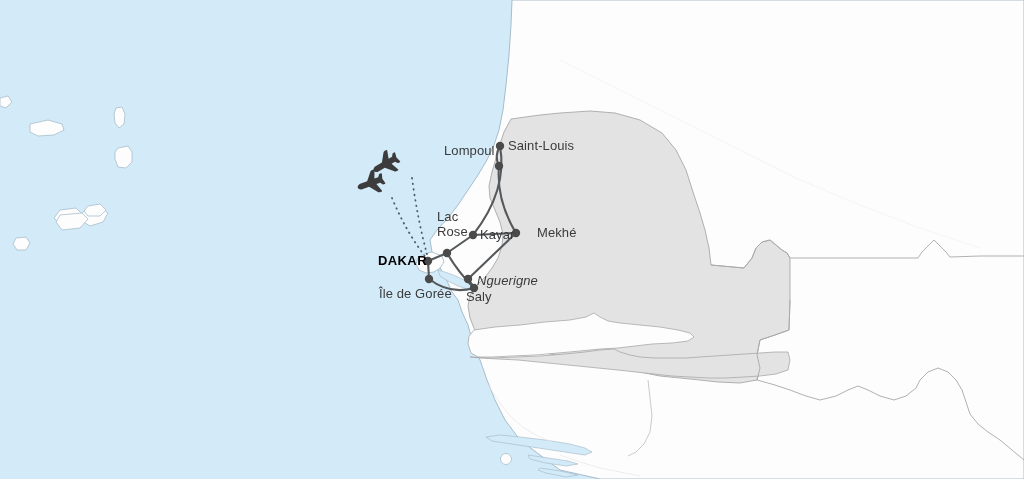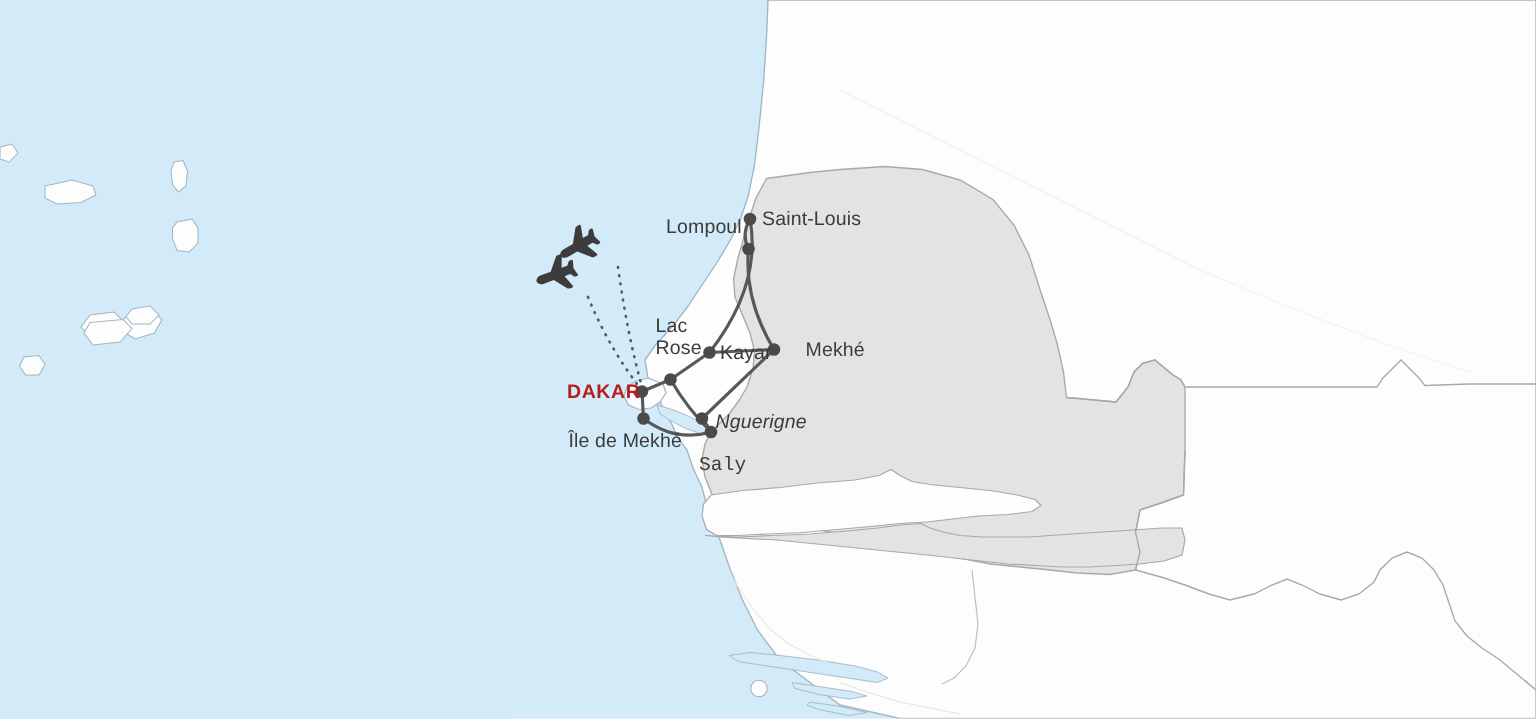--- a/index.html
+++ b/index.html
@@ -12,21 +12,21 @@
   #map-svg{position:absolute;left:0;top:0;}
   .label{
     position:absolute;
     font-family:"Liberation Sans", sans-serif;
     font-size:13px;
     color:#3b3b3b;
     white-space:nowrap;
     line-height:14px;
     letter-spacing:0.1px;
   }
-  .label.bold{font-weight:bold;color:#b91c1c;letter-spacing:0.4px;}
+  .label.bold{font-weight:bold;color:#000000;letter-spacing:0.4px;}
   .label.two-line{line-height:15px;}
 </style>
 </head>
 <body>
 
 <div id="map-root">
 
   <svg id="map-svg" width="1024" height="479" viewBox="0 0 1024 479">
 
     <rect x="0" y="0" width="1024" height="479" fill="#d3ebf8"></rect>
@@ -170,19 +170,19 @@
 
   <div class="label two-line" style="left:437px;top:209px;white-space:pre;">Lac
 Rose</div>
 
   <div class="label" style="left:480px;top:228px;">Kayar</div>
 
   <div class="label" style="left:537px;top:226px;">Mekhé</div>
 
   <div class="label bold" style="left:378px;top:254px;">DAKAR</div>
 
-  <div class="label" style="left:379px;top:287px;">Île de Mekhé</div>
+  <div class="label" style="left:379px;top:287px;">Île de Gorée</div>
 
   <div class="label" style="left:477px;top:274px;font-style:italic;">Nguerigne</div>
 
-  <div class="label" style="left:466px;top:303px;font-family:Liberation Mono, monospace;">Saly</div>
+  <div class="label" style="left:466px;top:290px;">Saly</div>
 
 </div>
 
 </body></html>

